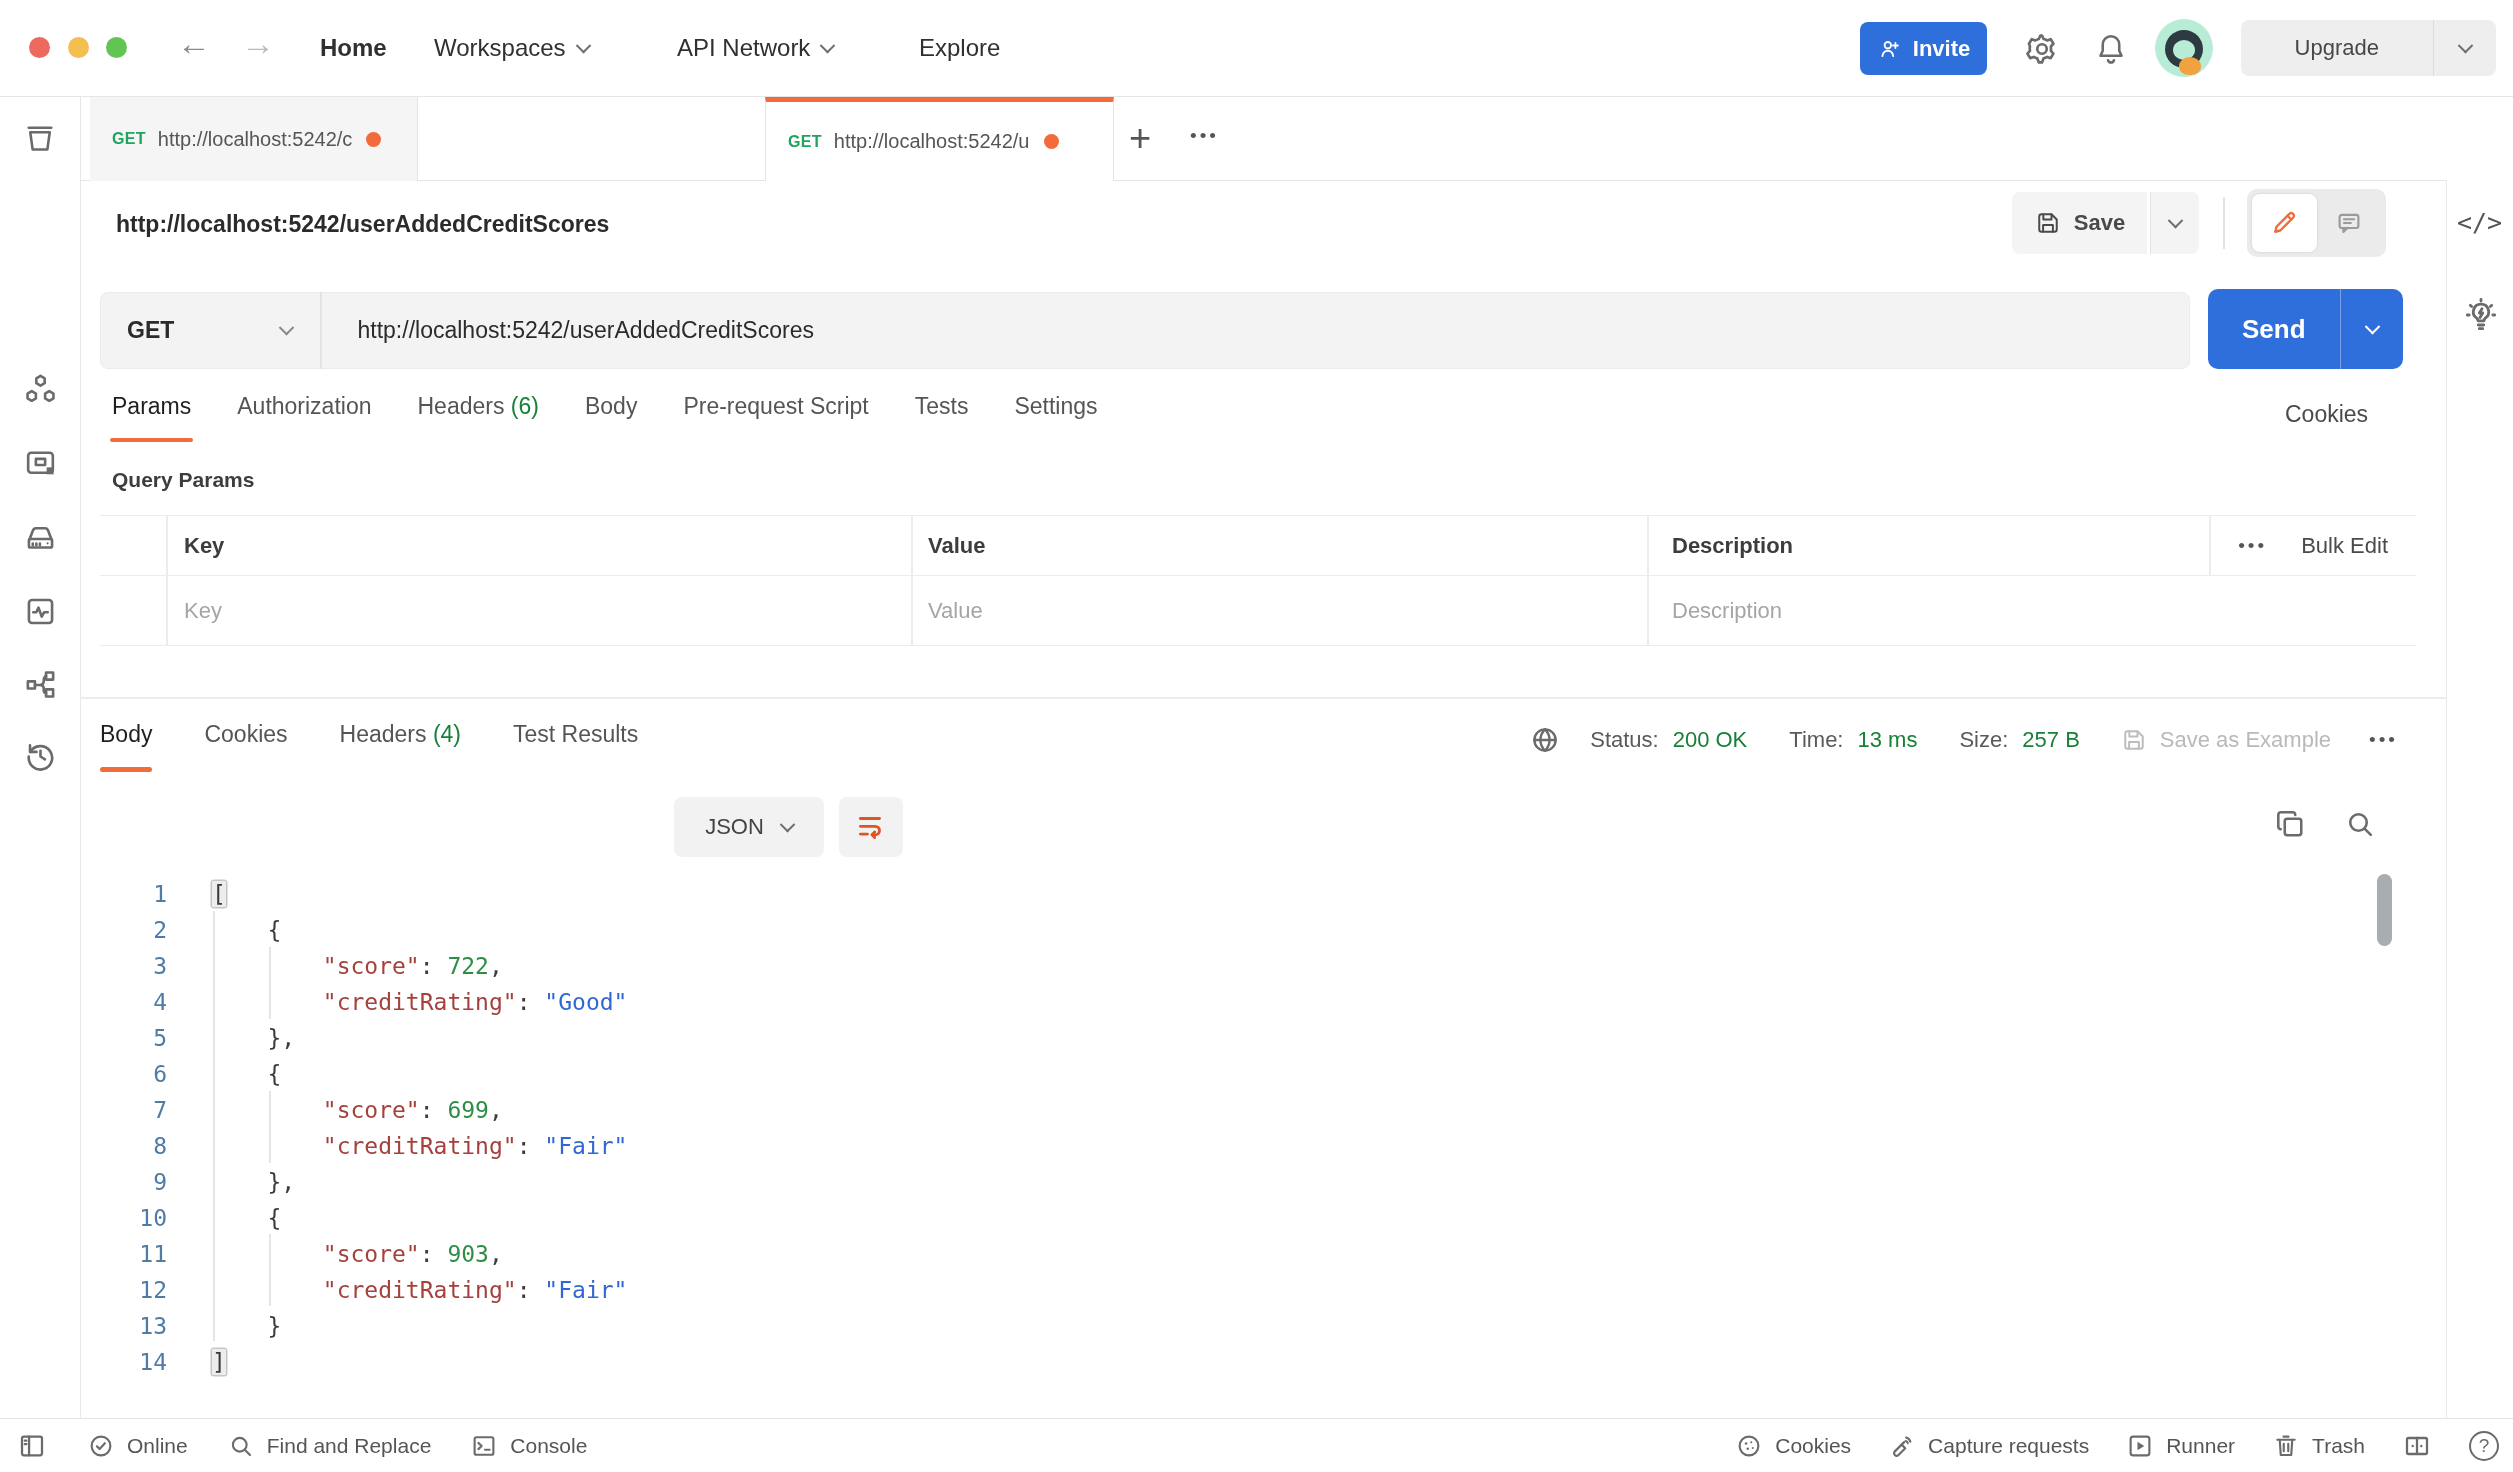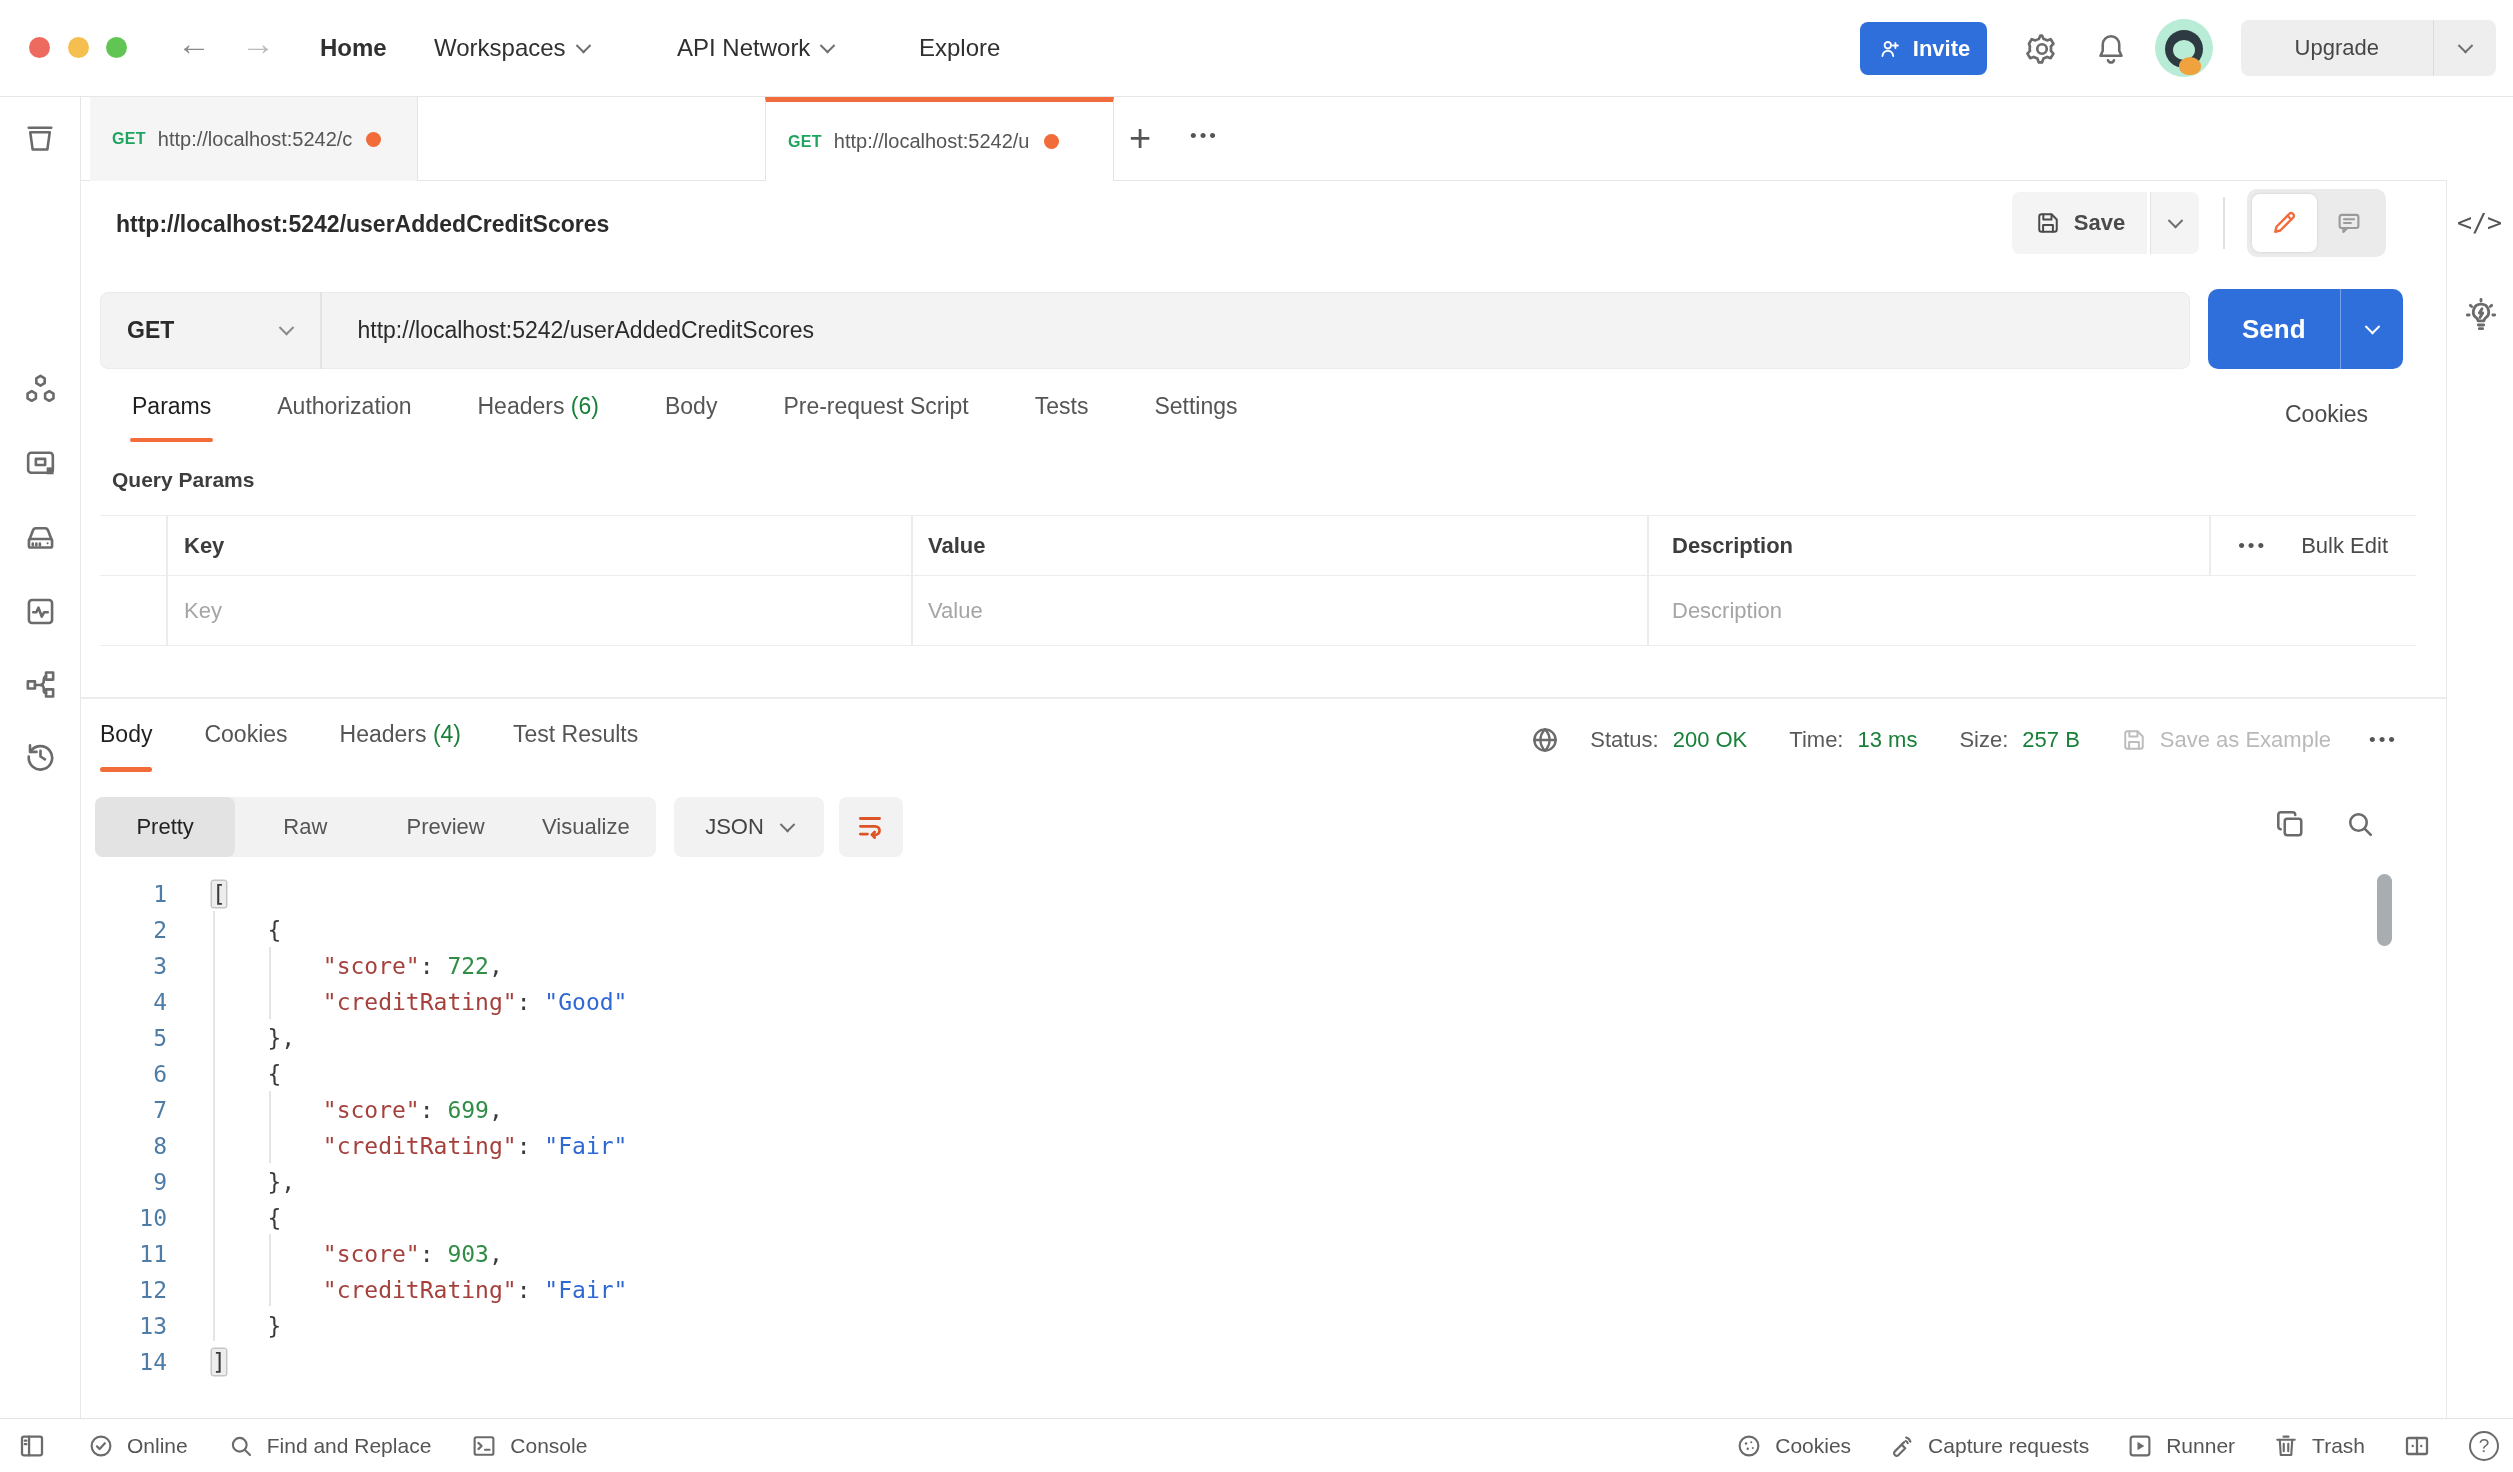--- a/index.html
+++ b/index.html
@@ -65,21 +65,21 @@
   .urlbar .vsep { width:1.5px; height:77px; background:#e3e3e3; }
   .urlbar .url { padding-left:36px; font-size:23px; color:#2b2b2b; }
   .btn-send { position:absolute; left:2208px; top:289px; width:195px; height:80px; background:var(--blue); border-radius:10px; display:flex; align-items:center; color:#fff; }
   .btn-send .lbl { flex:1; text-align:center; font-size:26px; font-weight:700; }
   .btn-send .sep { width:1.5px; height:80px; background:rgba(255,255,255,.35); }
   .btn-send .dd { width:62px; display:flex; justify-content:center; }
   .btn-send .chev { border-color:#fff; }
 
   
   .req-tabs { position:absolute; left:112px; top:393px; display:flex; gap:46px; font-size:23px; color:#555; }
-  .req-tabs .t { position:relative; padding-bottom:22px;margin-left:20px; }
+  .req-tabs .t { position:relative; padding-bottom:22px; }
   .req-tabs .t.active { color:#1f1f1f; }
   .req-tabs .t.active::after { content:""; position:absolute; left:-2px; right:-2px; bottom:0; height:4px; border-radius:2px; background:var(--accent); }
   .cnt { color:var(--green); }
   .cookies-link { position:absolute; left:2285px; top:401px; font-size:23px; color:#4a4a4a; }
   .qp-title { position:absolute; left:112px; top:468px; font-size:21px; font-weight:700; color:#3d3d3d; }
 
   
   .ptable { position:absolute; left:100px; top:515px; width:2316px; height:131px; border-top:1.5px solid #ececec; border-bottom:1.5px solid #ececec; font-size:22px; }
   .ptable .hrow { position:relative; height:60px; border-bottom:1.5px solid #ececec; color:#3d3d3d; font-weight:600; }
   .ptable .drow { position:relative; height:70px; color:#a5a5a5; }
@@ -365,26 +365,20 @@
       <svg class="ic" width="28" height="28" viewBox="0 0 24 24">
           <path d="M4.5 6.5c0-1.1.9-2 2-2H15l4.5 4.5v8.5c0 1.1-.9 2-2 2h-11a2 2 0 0 1-2-2z"></path>
           <path d="M8 4.7V9h7V4.7"></path>
           <path d="M7.8 19.3v-5.5h8.4v5.5"></path>
         </svg>
       <span>Save as Example</span>
     </span>
     <span class="resp-more">•••</span>
   </div>
 
-  <div class="viewseg">
-    <span class="v on">Pretty</span>
-    <span class="v">Raw</span>
-    <span class="v">Preview</span>
-    <span class="v">Visualize</span>
-  </div>
   <div class="fmt-dd">
     <span>JSON</span>
     <span class="chev"></span>
   </div>
   <div class="wrap-btn">
     <svg class="ic" width="34" height="34" viewBox="0 0 24 24" style="stroke:#dd5426; stroke-width:2;">
         <path d="M4.5 6h13.5"></path>
         <path d="M4.5 11.5h10.5a3 3 0 0 1 0 6h-2.2"></path>
         <path d="M14.6 15.6l-1.9 1.9 1.9 1.9"></path>
         <path d="M4.5 17h5"></path>

